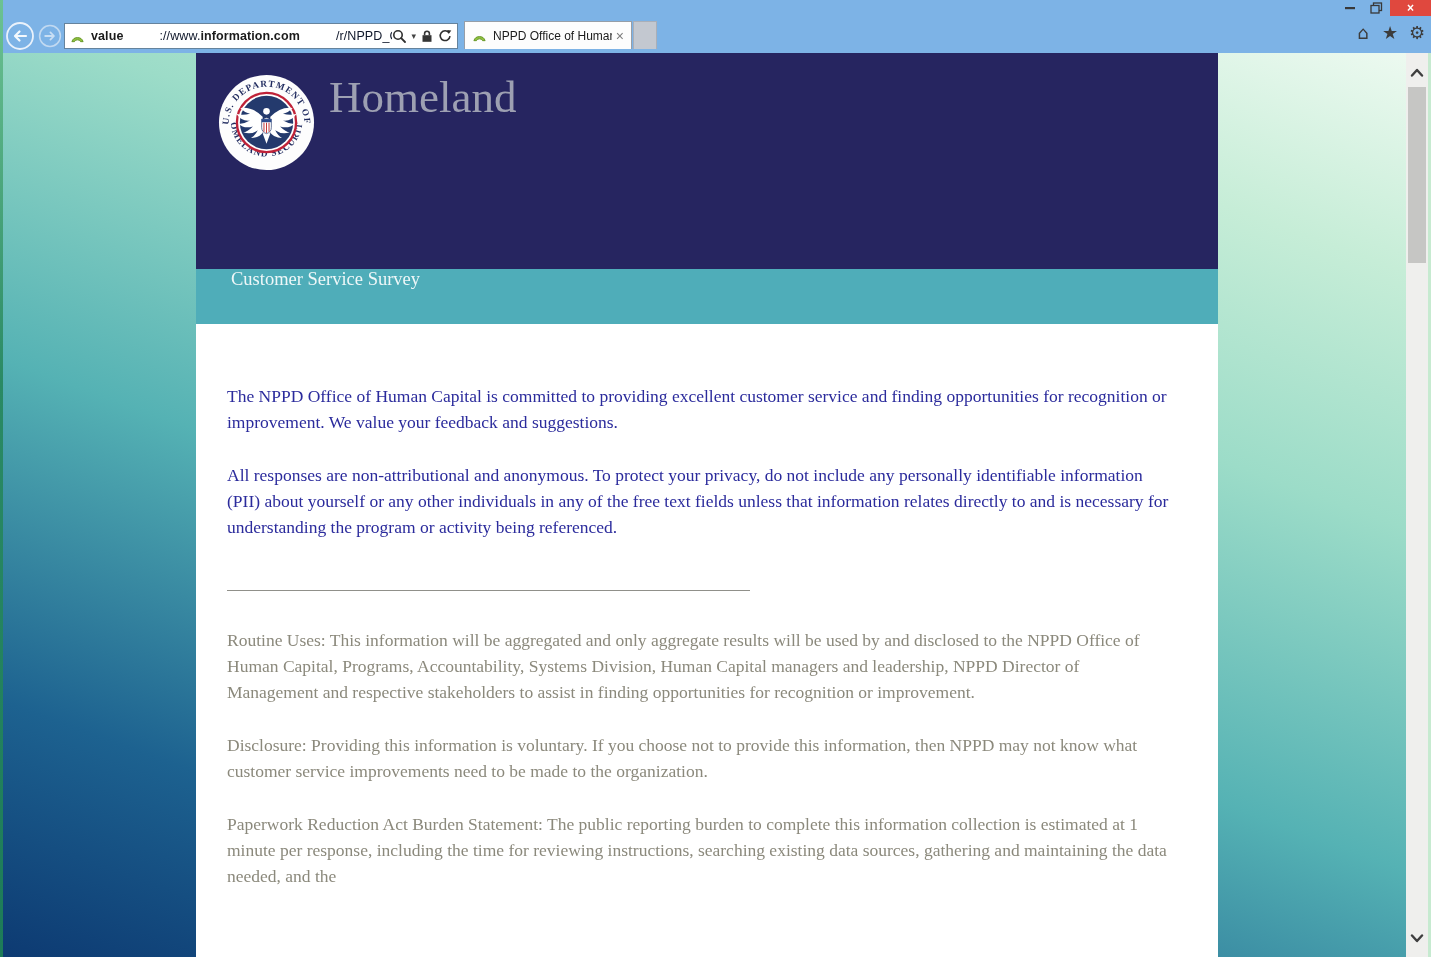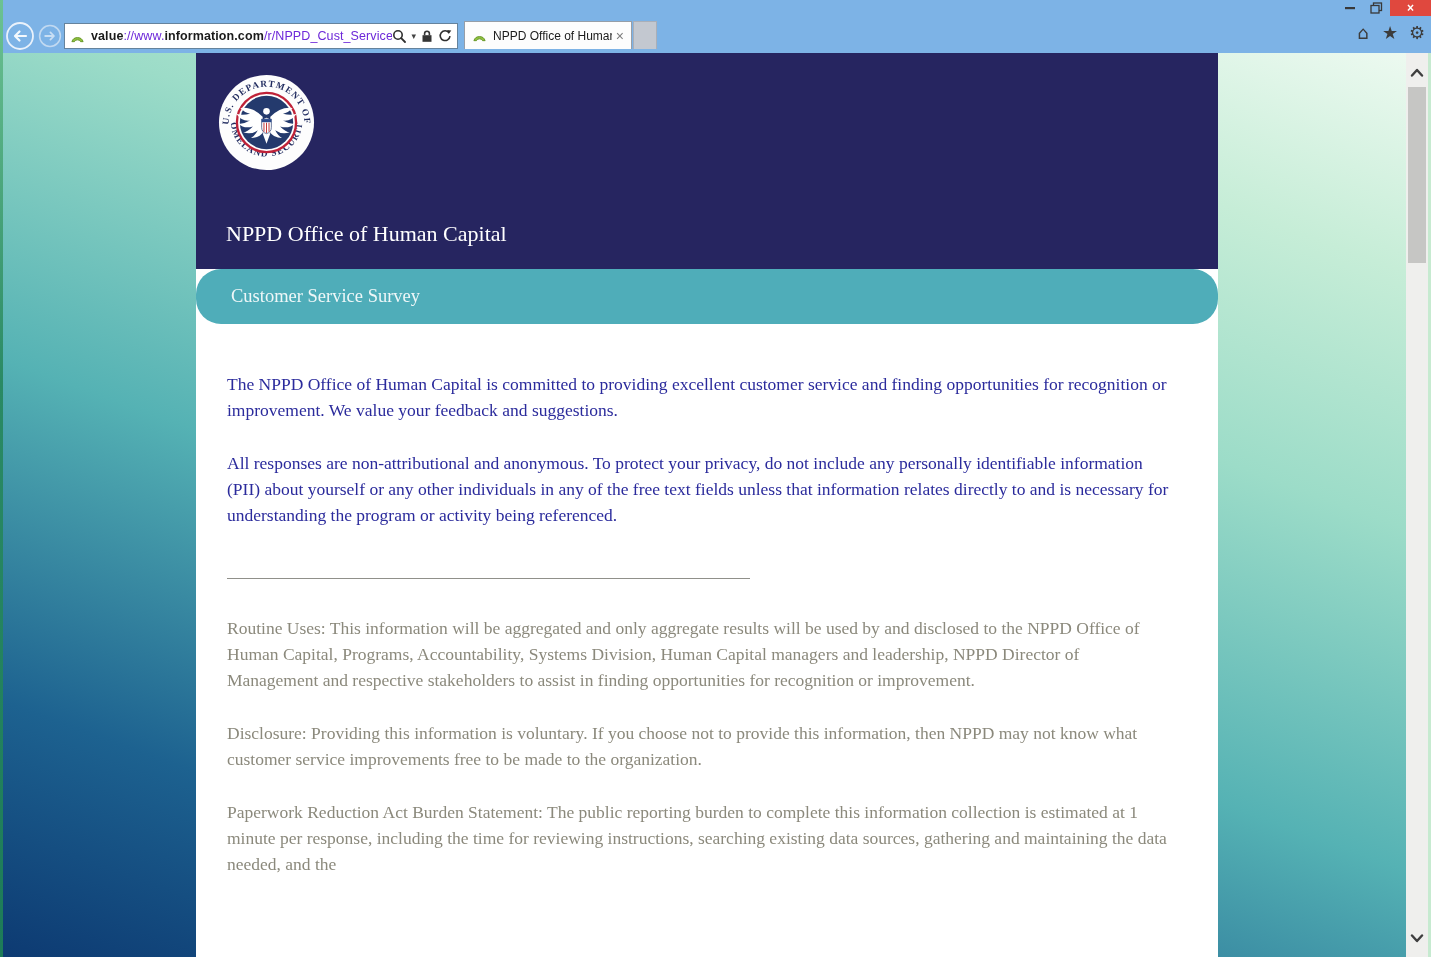--- a/index.html
+++ b/index.html
@@ -25,21 +25,21 @@
   .nav-row { position:absolute; top:19px; left:0; right:0; height:34px; }
   .nav-btn { position:absolute; top:2px; border-radius:50%; }
   .nav-btn.back { left:5px; }
   .nav-btn.fwd  { left:38px; top:5px; opacity:.75; }
 
   .address-bar { position:absolute; left:64px; top:4px; width:394px; height:26px;
     background:#fff; border:1px solid #65839d; display:flex; align-items:center; padding:0 5px; }
   .favicon { width:15px; height:15px; flex:0 0 auto; margin-right:6px; }
   .url-text { flex:1 1 auto; font-size:12.5px; white-space:nowrap; overflow:hidden; letter-spacing:.1px; }
   .url-dark { color:#1b1b1b; font-weight:bold; }
-  .url-gray { color:#6d28d9; }
+  .url-gray { color:#0f172a;margin-left:36px; }
   .ab-icons { display:flex; align-items:center; gap:5px; flex:0 0 auto; color:#2f2f2f; }
   .caret { font-size:9px; color:#444; line-height:1; }
 
   .tab { position:absolute; left:464px; top:2px; width:168px; height:28px; background:#fdfdfd;
     border:1px solid #969ea8; border-bottom:none; display:flex; align-items:center; padding:0 7px; }
   .tab-title { flex:1 1 auto; font-size:12px; color:#1b1b1b; white-space:nowrap; overflow:hidden; margin-left:6px; }
   .tab-close { flex:0 0 auto; color:#7c7c7c; font-size:14px; line-height:1; margin-left:4px; }
   .newtab-stub { position:absolute; left:633px; top:2px; width:24px; height:28px;
     background:#c3c8d0; border:1px solid #a9afb8; border-bottom:none; }
 
@@ -54,27 +54,27 @@
 
   .survey-page { position:absolute; left:196px; top:0; width:1022px; min-height:904px; background:#fff; }
 
   .site-header { position:relative; height:216px; background:#262560; }
   .seal { position:absolute; left:22px; top:21px; width:97px; height:97px; }
   .wordmark { position:absolute; left:133px; top:21px; color:#9da0b2;
     font-family:"Liberation Serif", serif; font-size:45px; line-height:47px; }
   .org-title { position:absolute; left:30px; top:168px; color:#ffffff;
     font-family:"Liberation Serif", serif; font-size:22px; }
 
-  .survey-band { height:55px; background:#4fadb9; display:flex; align-items:center; padding-left:35px;border-radius:25px; }
+  .survey-band { height:55px; background:#4fadb9; display:flex; align-items:flex-start; padding-left:35px; }
   .survey-band span { color:#eef7f8; font-family:"Liberation Serif", serif; font-size:18.5px; }
 
   .survey-content { padding:47px 46px 20px 31px; font-family:"Liberation Serif", serif;
     font-size:17.5px; line-height:26px; }
   .survey-content p { margin:0 0 27px 0; }
-  p.intro { color:#2b2b9c; }
+  p.intro { color:#2b2b9c;margin-top:12px; }
   p.intro + p.intro { margin-top:24px; }
   .divider { border:none; border-top:1px solid #90908a; width:523px; margin:50px 0 36px 0; }
   p.legal { color:#8b897c; }
 
   
   .scrollbar { position:absolute; left:1406px; top:0; width:22px; height:904px; background:#efefed; }
   .sb-arrow { position:absolute; left:0; width:22px; height:26px; display:flex;
     align-items:center; justify-content:center; }
   .sb-arrow.up { top:6px; } .sb-arrow.down { bottom:6px; }
   .sb-thumb { position:absolute; left:2px; top:34px; width:18px; height:176px; background:#c6c6c4; }
@@ -185,34 +185,34 @@
           </g>
           <path d="M45 46.5 h10 v8.5 q0 5 -5 6.5 q-5 -1.5 -5 -6.5 z" fill="#ffffff" stroke="#243a6d" stroke-width="0.7"></path>
           <path d="M45 46.5 h10 v3.2 h-10 z" fill="#2b4a8c"></path>
           <g stroke="#c23434" stroke-width="1">
             <line x1="47.4" y1="50.2" x2="47.4" y2="59.6"></line>
             <line x1="50" y1="50.2" x2="50" y2="60.8"></line>
             <line x1="52.6" y1="50.2" x2="52.6" y2="59.6"></line>
           </g>
         </svg>
         <div class="wordmark">
+          <div>Homeland</div>
         </div>
-        <div class="org-title">NPPD Office of Human Capital</div>
       </div>
 
       <div class="survey-band">
         <span>Customer Service Survey</span>
       </div>
 
       <div class="survey-content">
         <p class="intro">The NPPD Office of Human Capital is committed to providing excellent customer service and finding opportunities for recognition or improvement. We value your feedback and suggestions.</p>
         <p class="intro">All responses are non-attributional and anonymous. To protect your privacy, do not include any personally identifiable information (PII) about yourself or any other individuals in any of the free text fields unless that information relates directly to and is necessary for understanding the program or activity being referenced.</p>
         <hr class="divider">
         <p class="legal">Routine Uses: This information will be aggregated and only aggregate results will be used by and disclosed to the NPPD Office of Human Capital, Programs, Accountability, Systems Division, Human Capital managers and leadership, NPPD Director of Management and respective stakeholders to assist in finding opportunities for recognition or improvement.</p>
-        <p class="legal">Disclosure: Providing this information is voluntary.  If you choose not to provide this information, then NPPD may not know what customer service improvements free to be made to the organization.</p>
+        <p class="legal">Disclosure: Providing this information is voluntary.  If you choose not to provide this information, then NPPD may not know what customer service improvements need to be made to the organization.</p>
         <p class="legal">Paperwork Reduction Act Burden Statement: The public reporting burden to complete this information collection is estimated at 1 minute per response, including the time for reviewing instructions, searching existing data sources, gathering and maintaining the data needed, and the</p>
       </div>
     </div>
 
     <div class="scrollbar">
       <div class="sb-arrow up">
         <svg width="14" height="9" viewBox="0 0 14 9">
           <polyline points="2,7.5 7,2 12,7.5" fill="none" stroke="#3f3f3f" stroke-width="2.4" stroke-linecap="round" stroke-linejoin="round"></polyline>
         </svg>
       </div>

